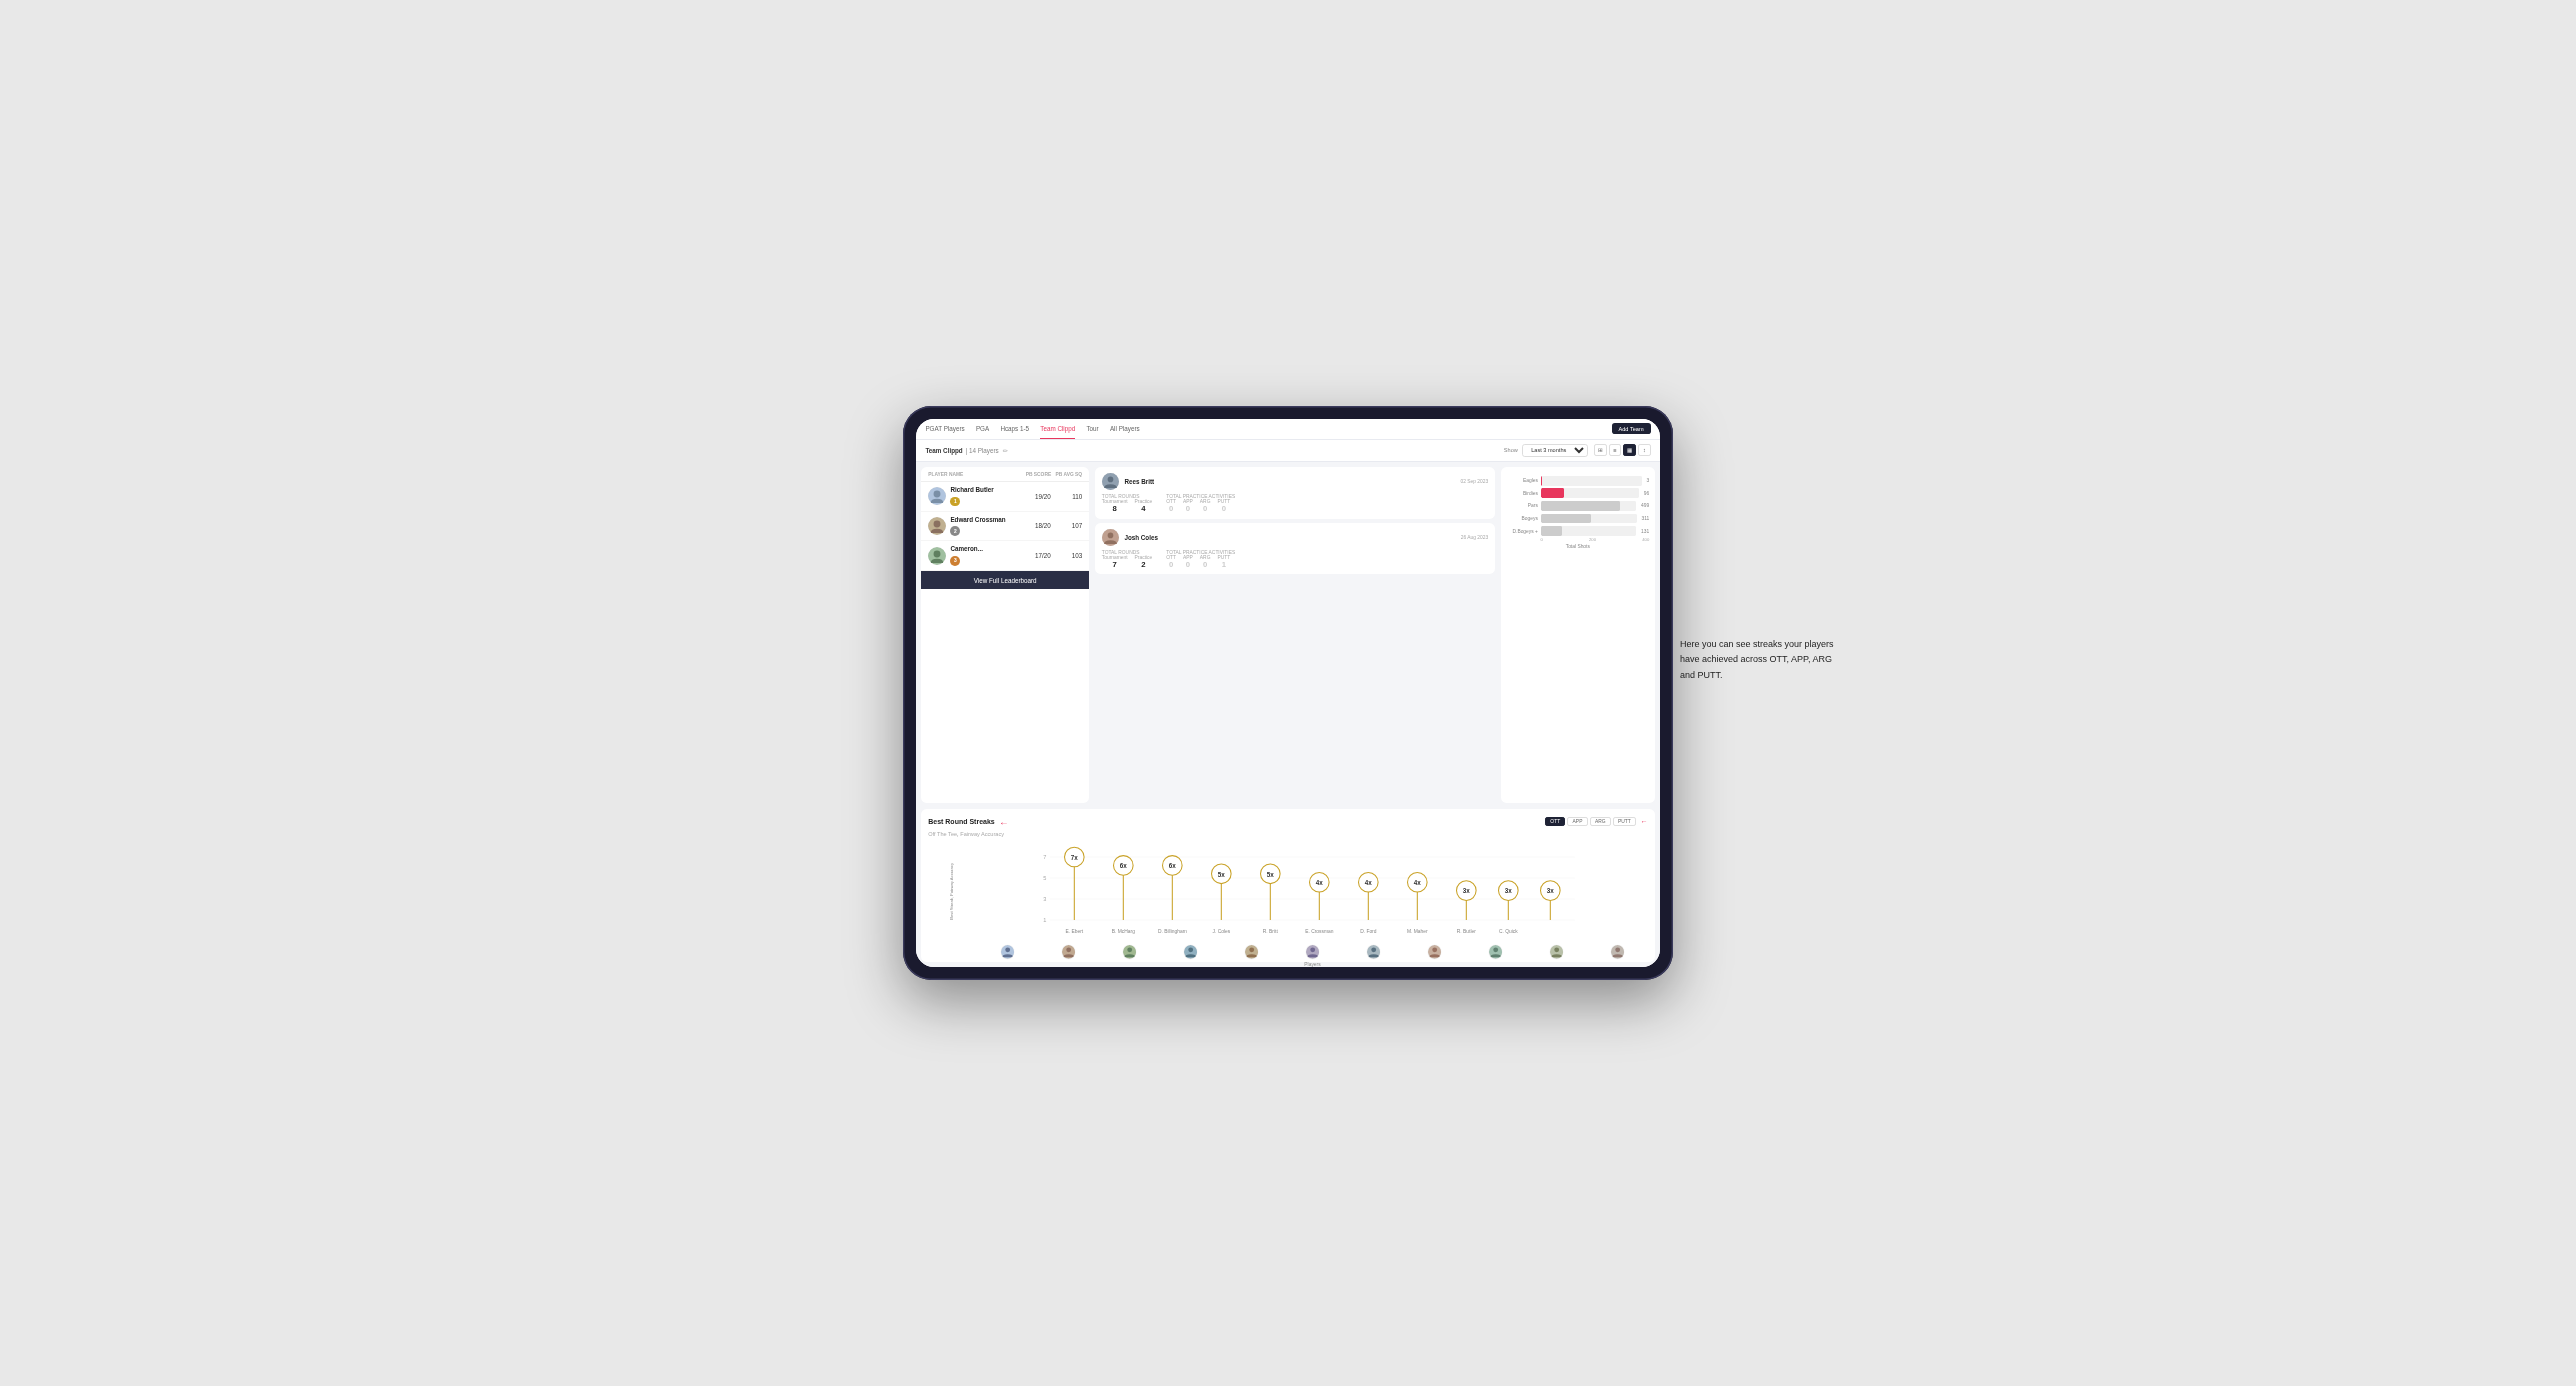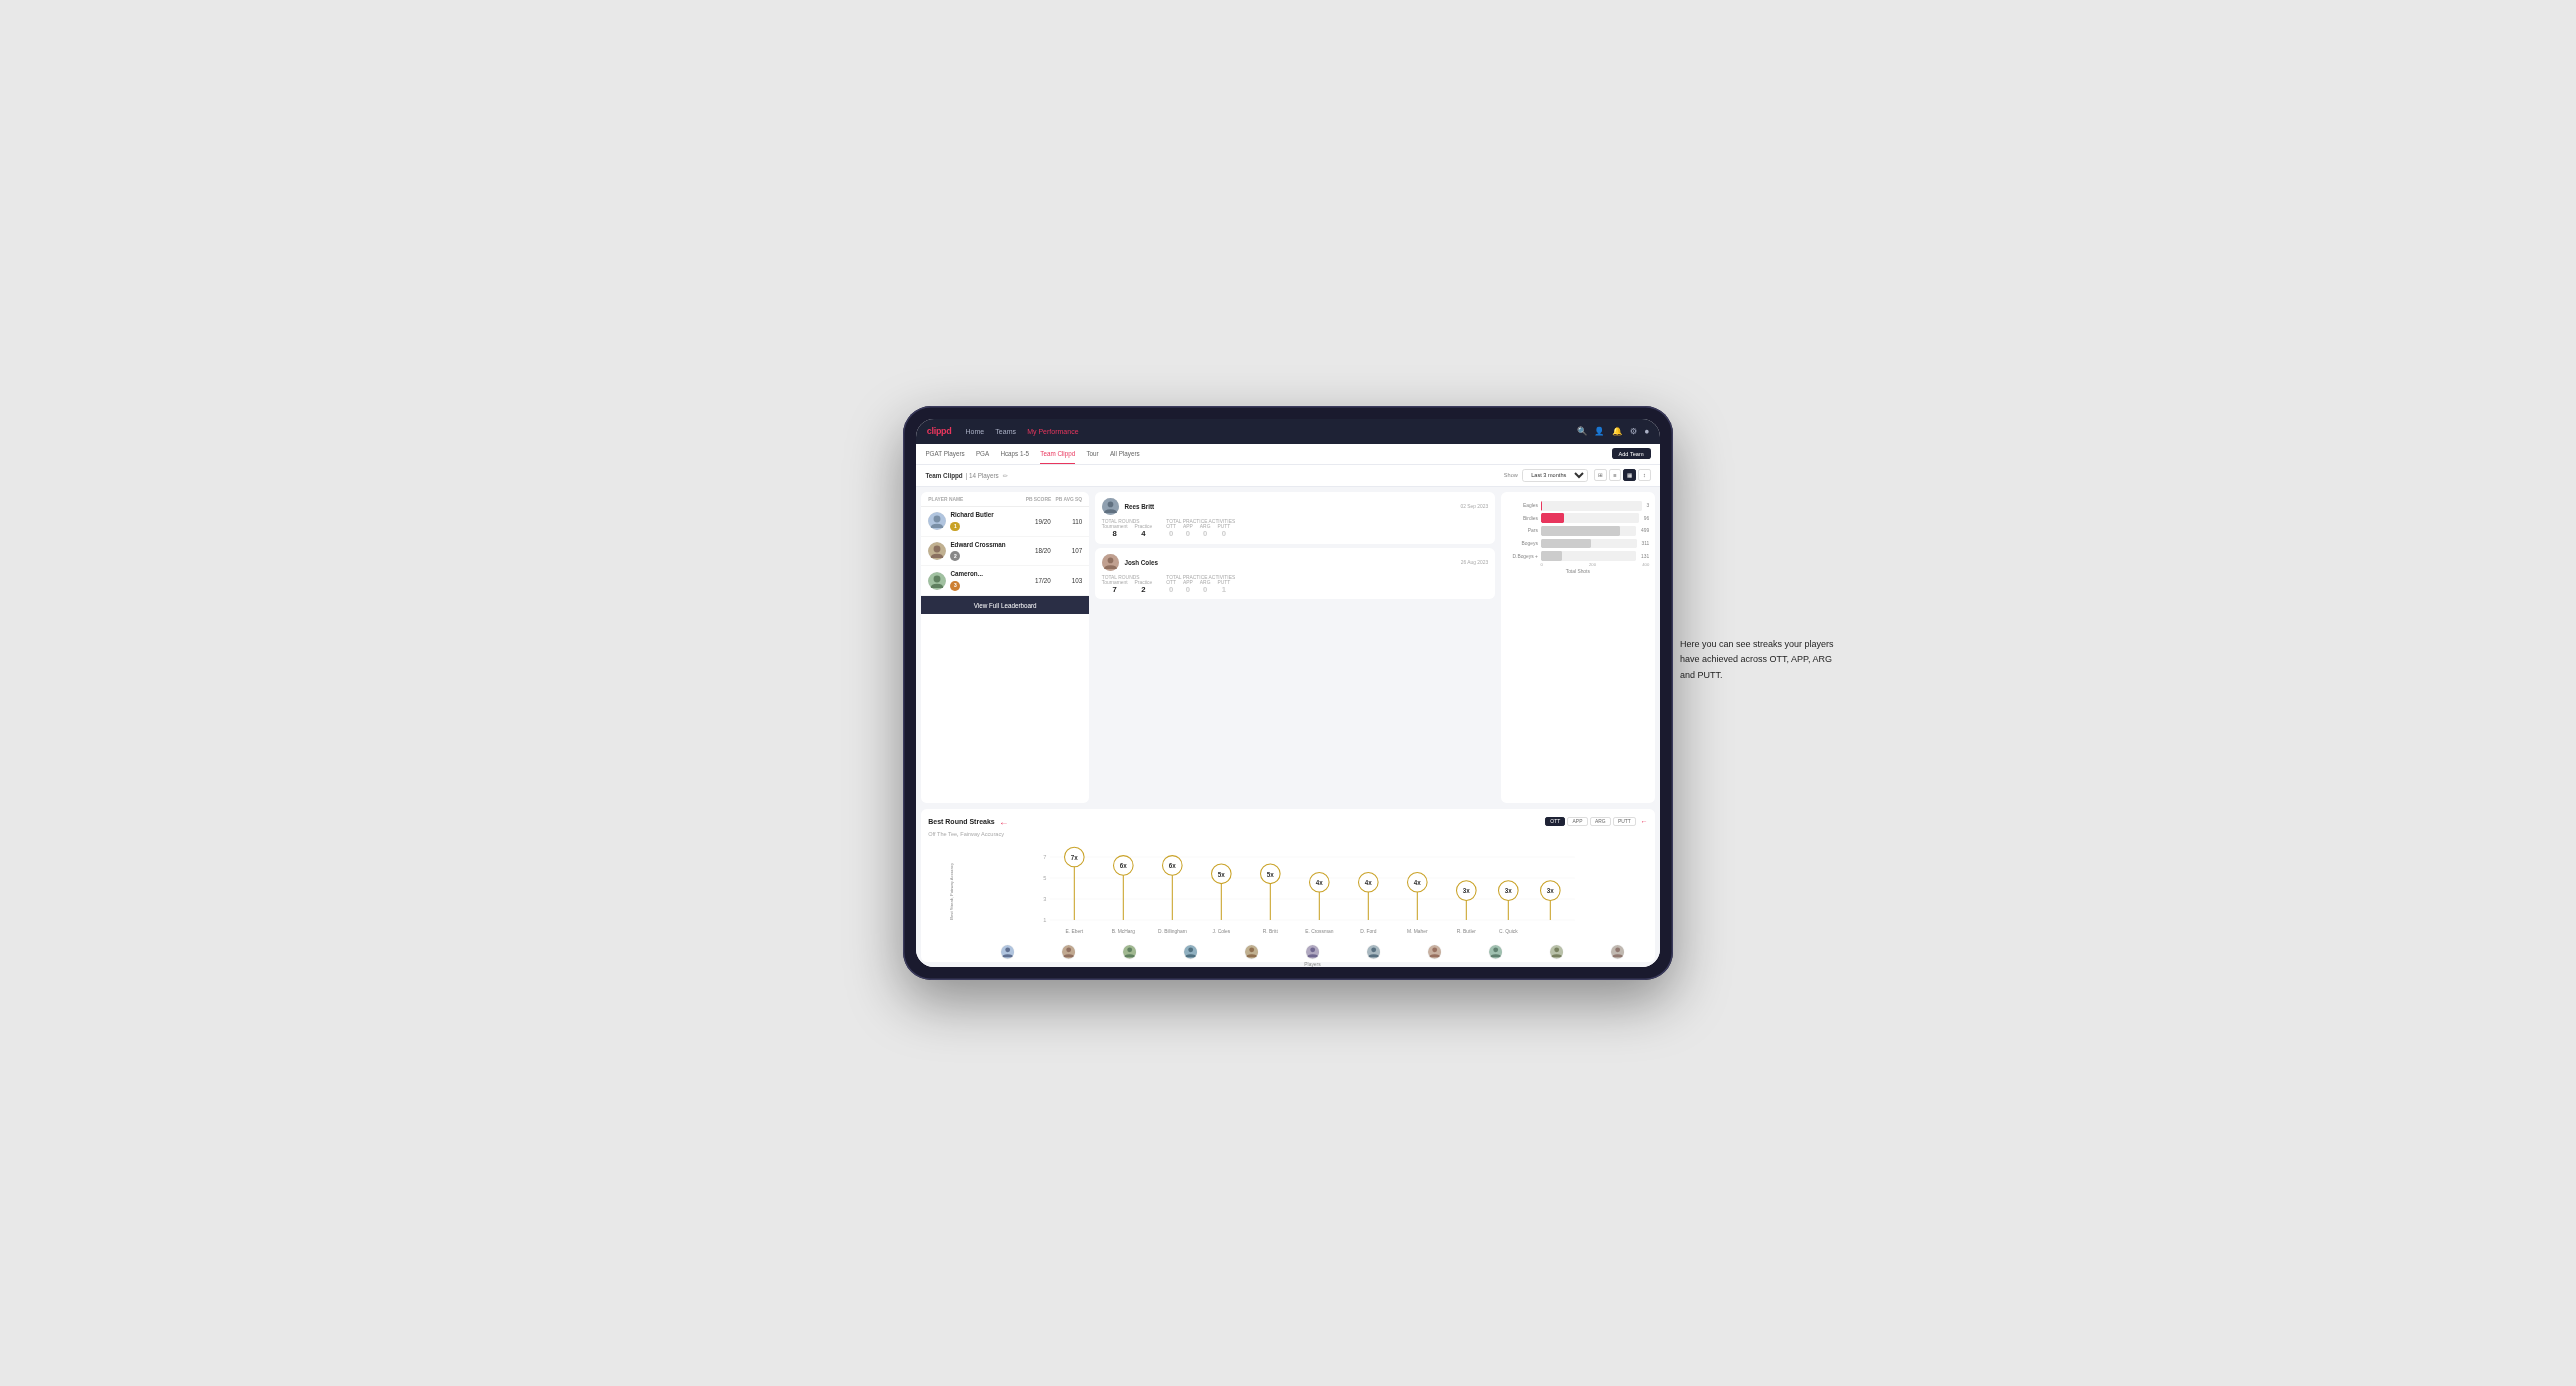--- a/index.html
+++ b/index.html
@@ -475,35 +475,20 @@
       font-size: 4.2px;
       color: #666;
     }
   </style>
 </head>
 <body>
 
 <div class="tablet-frame">
   <div class="tablet-screen">
 
-    <div class="top-nav">
-      <div class="logo">clippd</div>
-      <div class="nav-links">
-        <span class="nav-link">Home</span>
-        <span class="nav-link">Teams</span>
-        <span class="nav-link active">My Performance</span>
-      </div>
-      <div class="nav-icons">
-        <span class="nav-icon">🔍</span>
-        <span class="nav-icon">👤</span>
-        <span class="nav-icon">🔔</span>
-        <span class="nav-icon">⚙</span>
-        <span class="nav-icon">●</span>
-      </div>
-    </div>
 
     <div class="sub-nav">
       <span class="sub-nav-link">PGAT Players</span>
       <span class="sub-nav-link">PGA</span>
       <span class="sub-nav-link">Hcaps 1-5</span>
       <span class="sub-nav-link active">Team Clippd</span>
       <span class="sub-nav-link">Tour</span>
       <span class="sub-nav-link">All Players</span>
       <button class="add-team-btn">Add Team</button>
     </div>

